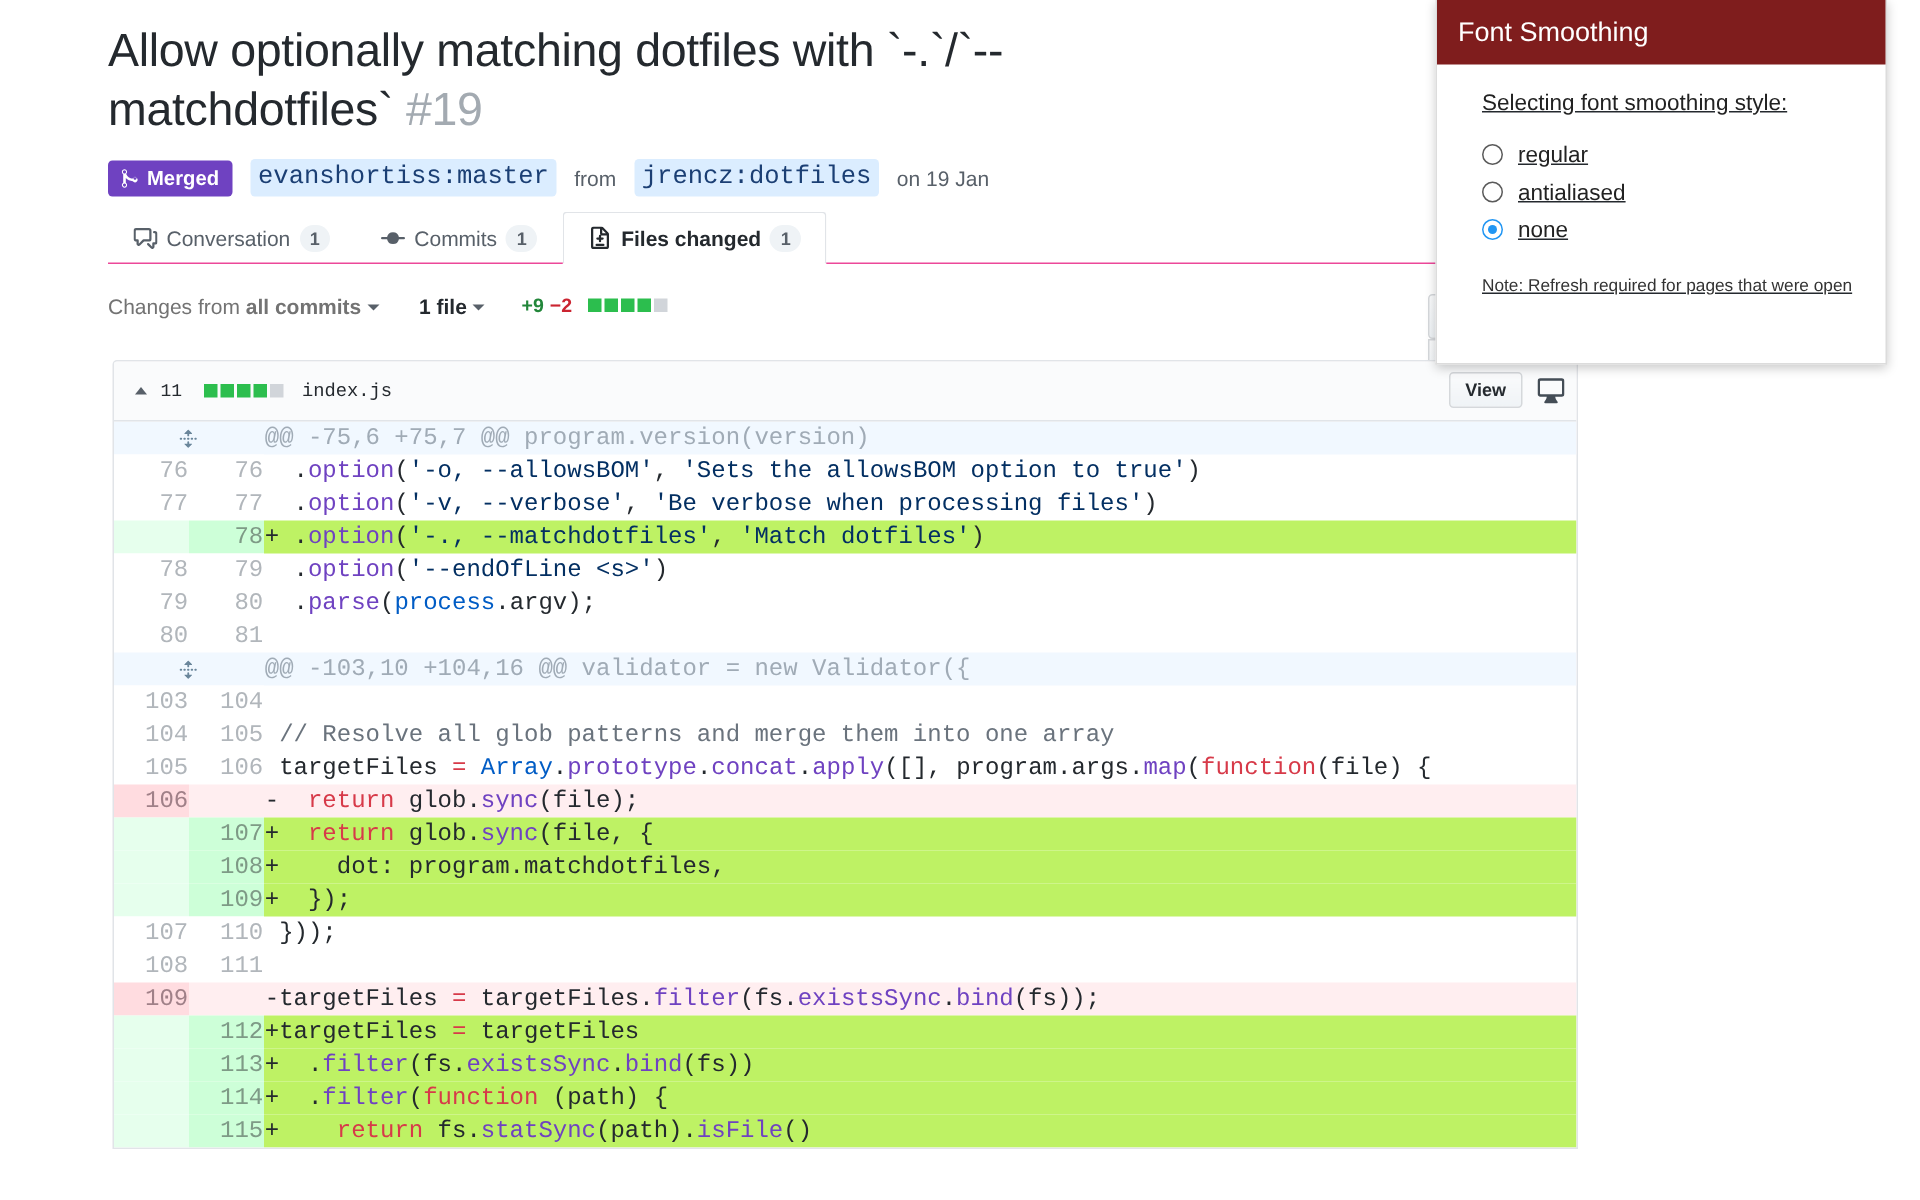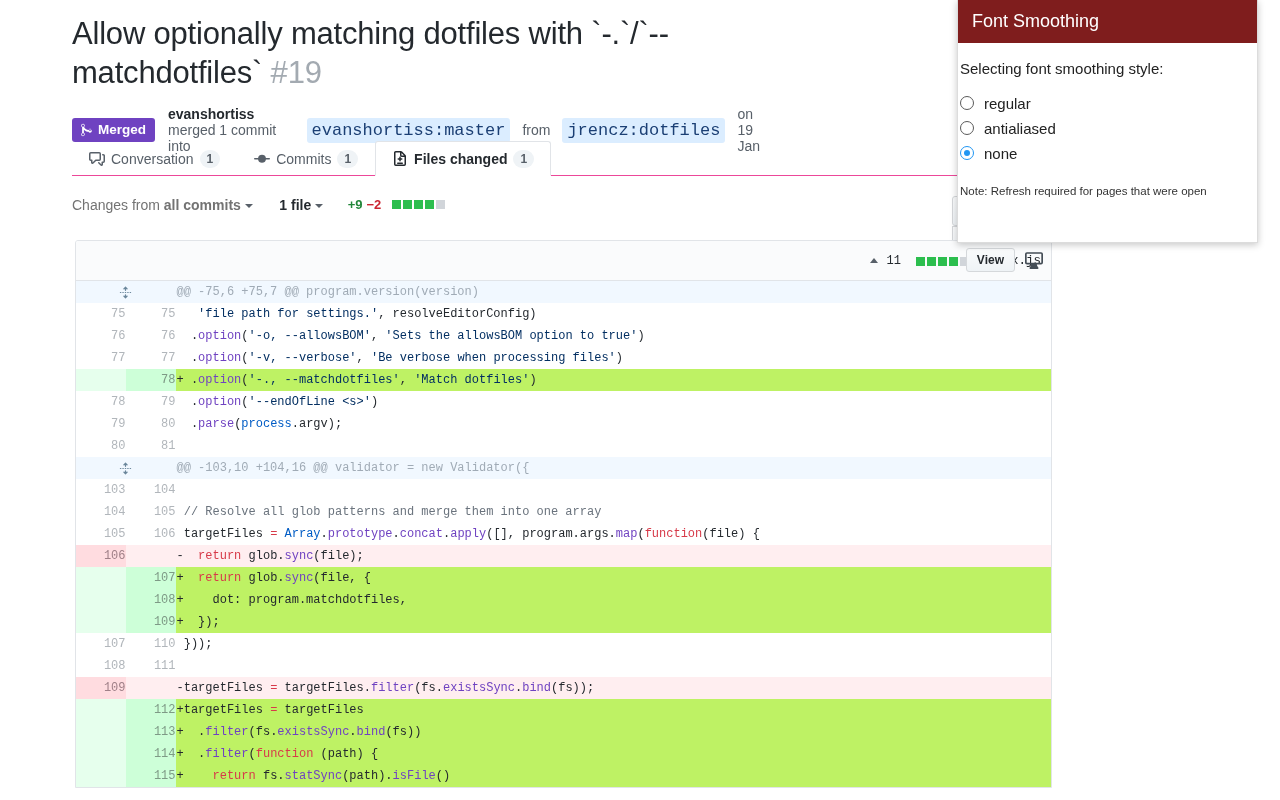--- a/index.html
+++ b/index.html
@@ -94,34 +94,33 @@
   
   .diff-box {
     position: absolute; left: 75px; top: 240px; width: 977px;
     border: 1px solid #e1e4e8; border-radius: 3px 3px 0 0;
     background: #fff; overflow: hidden;
   }
   .diff-head {
     height: 40px; background: #fafbfc; border-bottom: 1px solid #e1e4e8;
     display: flex; align-items: center; padding: 0 10px;
     position: relative;
-    justify-content: flex-end;
   }
   .tri { width:0;height:0;border-left:4px solid transparent;border-right:4px solid transparent;border-bottom:5px solid #586069; margin-right:9px; margin-left:4px;}
   .fstat { font-family:"Liberation Mono",monospace; font-size:12px; color:#24292e; margin-right:8px;}
   .fname { font-family:"Liberation Mono",monospace; font-size:12.5px; color:#24292e; margin-left:10px;}
   .head-right { position:absolute; right: 8px; top: 7px; display:flex; align-items:stretch;}
   .view-btn {
     font-size:12px; font-weight:bold; color:#24292e;
     background: linear-gradient(180deg,#fafbfc,#eff3f6);
     border:1px solid #d5d8db; border-radius:3px; padding:4px 10px; cursor:pointer;
   }
   .screen-ico { margin-left:10px; display:flex; align-items:center; cursor:pointer;}
 
-  table.diff { border-collapse: collapse; width: 100%; font-family: "Liberation Mono", monospace; font-size: 12px; }
+  table.diff { border-collapse: collapse; width: 100%; font-family: "Liberation Mono", monospace; font-size: 16px; }
   table.diff td { padding: 0; vertical-align: top; line-height: 22px; height: 22px; white-space: pre; }
   td.ln {
     width: 44px; min-width:44px; text-align: right; padding-right: 10px;
     color: #b1b6bb; background: #fff; user-select: none;
     border-right: 1px solid transparent;
   }
   td.code { padding-left: 10px; color: #24292e; }
   tr.hunk td { background: #f1f8ff; color: #a0abb6; height: 22px; }
   tr.hunk td.ln { color:#a0abb6; }
   tr.hunk td.code { color: #a0abb6; }
@@ -142,21 +141,21 @@
   .popup {
     position: absolute; left: 957px; top: 0; width: 301px; height: 243px;
     background: #fff; border: 1px solid #dcdcdc; border-top: none;
     box-shadow: 0 2px 7px rgba(0,0,0,0.22);
   }
   .popup-title {
     background: #7f1d1d; color: #fff; height: 43px;
     display: flex; align-items: center; padding: 0 14px;
     font-size: 18px; font-weight: 400;
   }
-  .popup-body { padding: 17px 14px 0 2px; }
+  .popup-body { padding: 17px 14px 0 30px; text-decoration: underline; }
   .popup-sub { font-size: 15px; color: #222; margin-bottom: 14px; }
   .radio-row { display: flex; align-items: center; gap: 10px; height: 24px; margin-bottom: 1px; cursor: pointer; }
   .radio {
     width: 14px; height: 14px; border-radius: 50%;
     border: 1.6px solid #5a5a5a; background: #fff;
     flex: none; position: relative;
   }
   .radio.checked { border-color: #2196f3; }
   .radio.checked::after {
     content: ""; position: absolute; left: 3px; top: 3px;
@@ -178,24 +177,20 @@
     </div>
 
     <div class="pr-meta">
       <span class="merged-badge">
         <span>
           <svg width="13" height="14" viewBox="0 0 12 16" fill="#ffffff" aria-hidden="true">
             <path d="M10 7c-.73 0-1.38.41-1.73 1.02V8C7.22 7.98 6 7.64 5.14 6.98c-.75-.58-1.5-1.61-1.89-2.44A1.993 1.993 0 0 0 2 .99C.89.99 0 1.89 0 3a2 2 0 0 0 1 1.72v6.56c-.59.35-1 .99-1 1.72 0 1.11.89 2 2 2a1.993 1.993 0 0 0 1-3.72V7.67c.67.7 1.44 1.27 2.3 1.69.86.42 2.03.63 2.97.64v-.02c.35.61 1 1.02 1.73 1.02 1.11 0 2-.89 2-2 0-1.11-.89-2-2-2zm-6.8 6c0 .66-.55 1.2-1.2 1.2-.65 0-1.2-.55-1.2-1.2 0-.65.55-1.2 1.2-1.2.65 0 1.2.55 1.2 1.2zm0-10c0 .66-.55 1.2-1.2 1.2C1.35 4.2.8 3.65.8 3c0-.65.55-1.2 1.2-1.2.65 0 1.2.55 1.2 1.2zm6.8 6c-.66 0-1.2-.55-1.2-1.2 0-.65.55-1.2 1.2-1.2.65 0 1.2.55 1.2 1.2 0 .65-.55 1.2-1.2 1.2z"></path>
           </svg>
         </span>
         <span>Merged</span>
-      </span>
-      <span class="meta-text">
-        <span class="actor">evanshortiss</span>
-        <span>merged 1 commit into</span>
       </span>
       <span class="meta-sep"></span>
       <span class="branch-chip">evanshortiss:master</span>
       <span class="meta-sep"></span>
       <span>from</span>
       <span class="meta-sep"></span>
       <span class="branch-chip">jrencz:dotfiles</span>
       <span class="meta-sep"></span>
       <span>on 19 Jan</span>
     </div>
@@ -273,25 +268,20 @@
 
     <table class="diff">
       <tbody id="diff-body">
           <tr class="hunk">
             <td class="ln" colspan="2" style="width: 100px; text-align: center; padding-right: 0px;"><span class="unfold"><svg width="13" height="13" viewBox="0 0 16 16" fill="#6a869b">
                   <path d="M8.177.677l2.896 2.896a.25.25 0 01-.177.427H8.75v1.25a.75.75 0 11-1.5 0V4H5.104a.25.25 0 01-.177-.427L7.823.677a.25.25 0 01.354 0zM7.25 10.75a.75.75 0 111.5 0V12h2.146a.25.25 0 01.177.427l-2.896 2.896a.25.25 0 01-.354 0l-2.896-2.896A.25.25 0 015.104 12H7.25v-1.25zm-5-2a.75.75 0 000-1.5h-.5a.75.75 0 000 1.5h.5zM6 8a.75.75 0 01-.75.75h-.5a.75.75 0 010-1.5h.5A.75.75 0 016 8zm2.25.75a.75.75 0 000-1.5h-.5a.75.75 0 000 1.5h.5zM12 8a.75.75 0 01-.75.75h-.5a.75.75 0 010-1.5h.5A.75.75 0 0112 8zm2.25.75a.75.75 0 000-1.5h-.5a.75.75 0 000 1.5h.5z"></path>
                 </svg></span></td>
             <td class="code">@@ -75,6 +75,7 @@ program.version(version)</td>
           </tr>
           <tr class="ctx">
-            <td class="ln">75</td>
-            <td class="ln">75</td>
-            <td class="code">   <span class="sym-s">'file path for settings.'</span>, resolveEditorConfig)</td>
-          </tr>
-          <tr class="ctx">
             <td class="ln">76</td>
             <td class="ln">76</td>
             <td class="code">  .<span class="sym-f">option</span>(<span class="sym-s">'-o, --allowsBOM'</span>, <span class="sym-s">'Sets the allowsBOM option to true'</span>)</td>
           </tr>
           <tr class="ctx">
             <td class="ln">77</td>
             <td class="ln">77</td>
             <td class="code">  .<span class="sym-f">option</span>(<span class="sym-s">'-v, --verbose'</span>, <span class="sym-s">'Be verbose when processing files'</span>)</td>
           </tr>
           <tr class="add">

